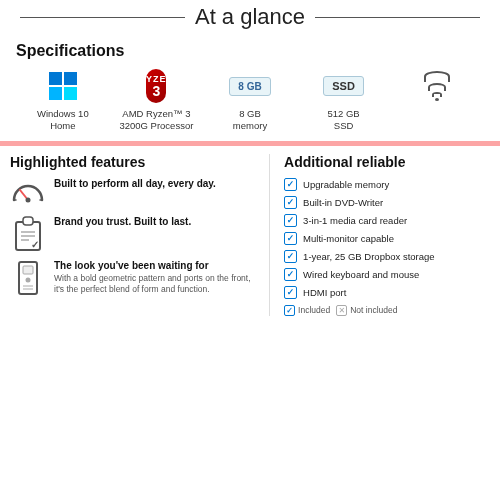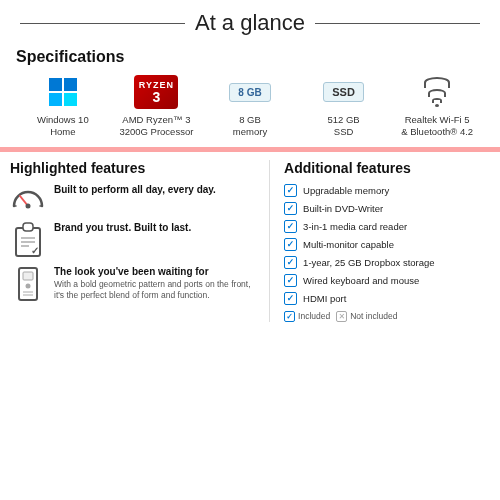--- a/index.html
+++ b/index.html
@@ -9,21 +9,21 @@
       width: 500px;
       height: 500px;
       overflow: hidden;
       font-size: 11px;
       color: #222;
     }
 
     
     .header {
       text-align: center;
-      padding: 10px 20px 6px;
+      padding: 4px 20px 6px;
       display: flex;
       align-items: center;
       justify-content: center;
       gap: 10px;
     }
     .header-line {
       flex: 1;
       height: 1px;
       background: #555;
     }
@@ -81,24 +81,24 @@
       height: 28px;
     }
     .win-icon div {
       background: #0078d4;
     }
     .win-icon div:nth-child(3) { background: #00b4ff; }
     .win-icon div:nth-child(4) { background: #00dcff; }
 
     
     .ryzen-badge {
-      width: 44px;
+      width: 20px;
       height: 34px;
       background: linear-gradient(135deg, #cc0000, #990000);
-      border-radius: 4px;
+      border-radius: 16px;
       display: flex;
       flex-direction: column;
       align-items: center;
       justify-content: center;
       color: white;
       font-size: 7px;
       font-weight: bold;
     }
     .ryzen-badge .r-top {
       font-size: 9px;
@@ -319,24 +319,20 @@
     </div>
 
     <div class="spec-item">
       <div class="spec-icon">
         <div class="wifi-icon">
           <div class="wifi-arc" style="width:26px;height:14px;"></div>
           <div class="wifi-arc" style="width:18px;height:10px;"></div>
           <div class="wifi-arc" style="width:10px;height:6px;"></div>
           <div class="wifi-dot"></div>
         </div>
-      </div>
-      <div class="spec-label">
-        <span>Realtek Wi-Fi 5</span><br>
-        <span>&amp; Bluetooth® 4.2</span>
       </div>
     </div>
 
   </div>
 </div>
 
 <div class="bottom-section">
 
   <div class="highlighted-features">
     <div class="section-title">Highlighted features</div>
@@ -384,21 +380,21 @@
       </div>
       <div class="feature-text">
         <div class="feature-title">The look you've been waiting for</div>
         <div class="feature-desc">With a bold geometric pattern and ports on the front, it's the perfect blend of form and function.</div>
       </div>
     </div>
 
   </div>
 
   <div class="additional-features">
-    <div class="section-title">Additional features</div>
+    <div class="section-title">Additional reliable</div>
 
     <div class="add-feature-item">
       <div class="check-box">✓</div>
       <span>Upgradable memory</span>
     </div>
     <div class="add-feature-item">
       <div class="check-box">✓</div>
       <span>Built-in DVD-Writer</span>
     </div>
     <div class="add-feature-item">

